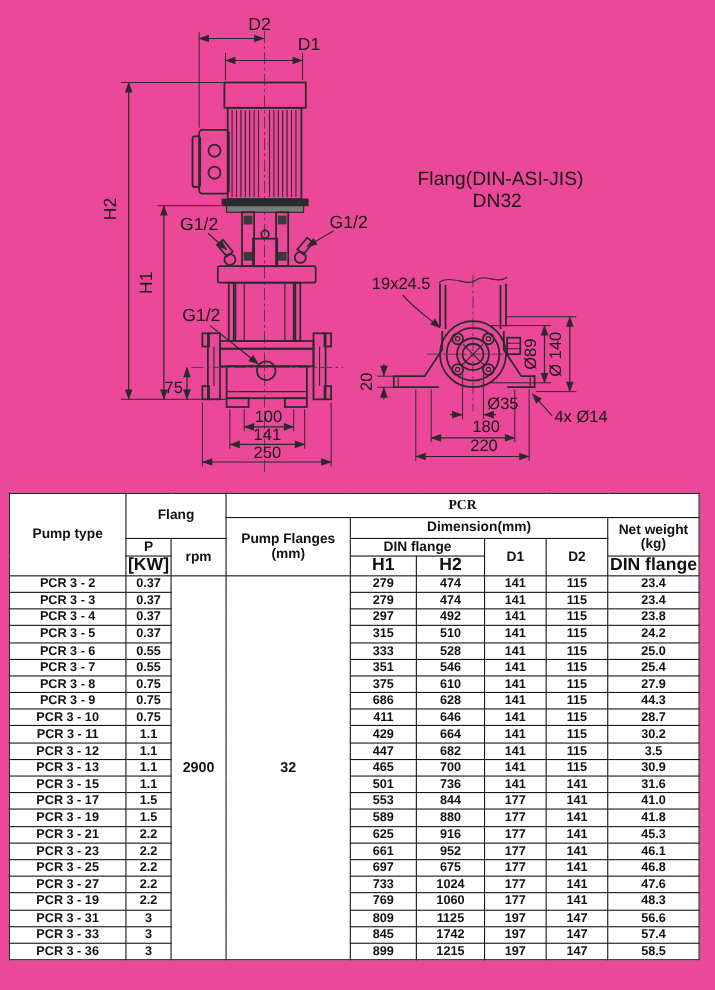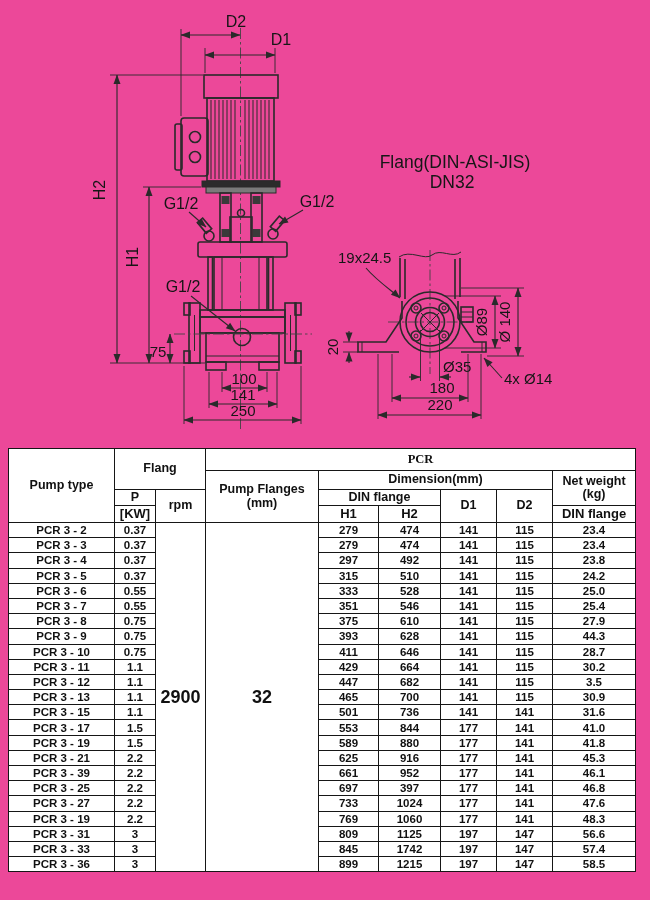--- a/index.html
+++ b/index.html
@@ -15,25 +15,25 @@
   .t15{font-size:15px;}
   .t16{font-size:16px;}
   .t17{font-size:17.5px;}
   
   table.spec{position:absolute;left:8px;top:448px;width:627px;border-collapse:collapse;
              table-layout:fixed;background:#fff;}
   table.spec th,table.spec td{border:1.9px solid #161616;padding:0;text-align:center;
              vertical-align:middle;color:#111;line-height:1.05;}
   table.spec th{font-weight:bold;font-size:12.5px;}
   table.spec td{font-weight:bold;font-size:11.5px;height:14.2px;}
-  table.spec td.mg{font-size:18px;}
+  table.spec td.mg{font-size:13px;}
   tr.hA th{height:21px;}
   tr.hB th{height:18px;}
   tr.hC th{height:15px;}
-  tr.hD th{height:16px;font-size:13px;}
+  tr.hD th{height:16px;font-size:16px;}
   th.pcr{border-bottom:3.5px solid #161616;font-size:13px;font-family:Liberation Serif, serif;}
   th .sub{display:block;font-weight:bold;}
 </style>
 </head>
 <body>
 
 <div class="sheet">
 
   <svg width="650" height="446" viewBox="0 0 650 446">
     <defs>
@@ -342,21 +342,21 @@
           <td>0.75</td>
           <td>375</td>
           <td>610</td>
           <td>141</td>
           <td>115</td>
           <td>27.9</td>
         </tr>
         <tr>
           <td>PCR 3 - 9</td>
           <td>0.75</td>
-          <td>393</td>
+          <td>686</td>
           <td>628</td>
           <td>141</td>
           <td>115</td>
           <td>44.3</td>
         </tr>
         <tr>
           <td>PCR 3 - 10</td>
           <td>0.75</td>
           <td>411</td>
           <td>646</td>
@@ -421,33 +421,33 @@
         <tr>
           <td>PCR 3 - 21</td>
           <td>2.2</td>
           <td>625</td>
           <td>916</td>
           <td>177</td>
           <td>141</td>
           <td>45.3</td>
         </tr>
         <tr>
-          <td>PCR 3 - 39</td>
+          <td>PCR 3 - 23</td>
           <td>2.2</td>
           <td>661</td>
           <td>952</td>
           <td>177</td>
           <td>141</td>
           <td>46.1</td>
         </tr>
         <tr>
           <td>PCR 3 - 25</td>
           <td>2.2</td>
           <td>697</td>
-          <td>397</td>
+          <td>675</td>
           <td>177</td>
           <td>141</td>
           <td>46.8</td>
         </tr>
         <tr>
           <td>PCR 3 - 27</td>
           <td>2.2</td>
           <td>733</td>
           <td>1024</td>
           <td>177</td>

